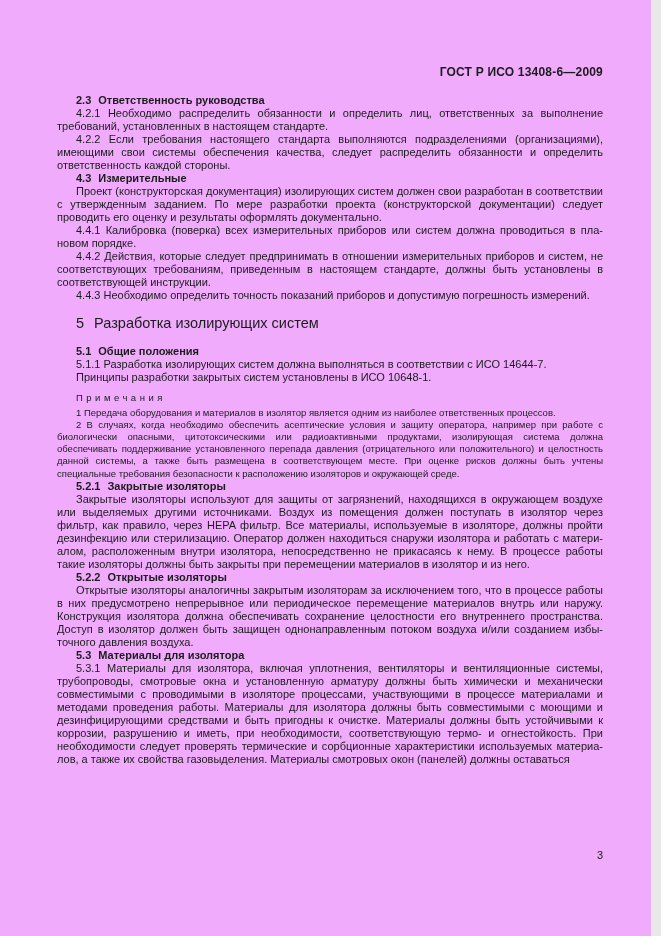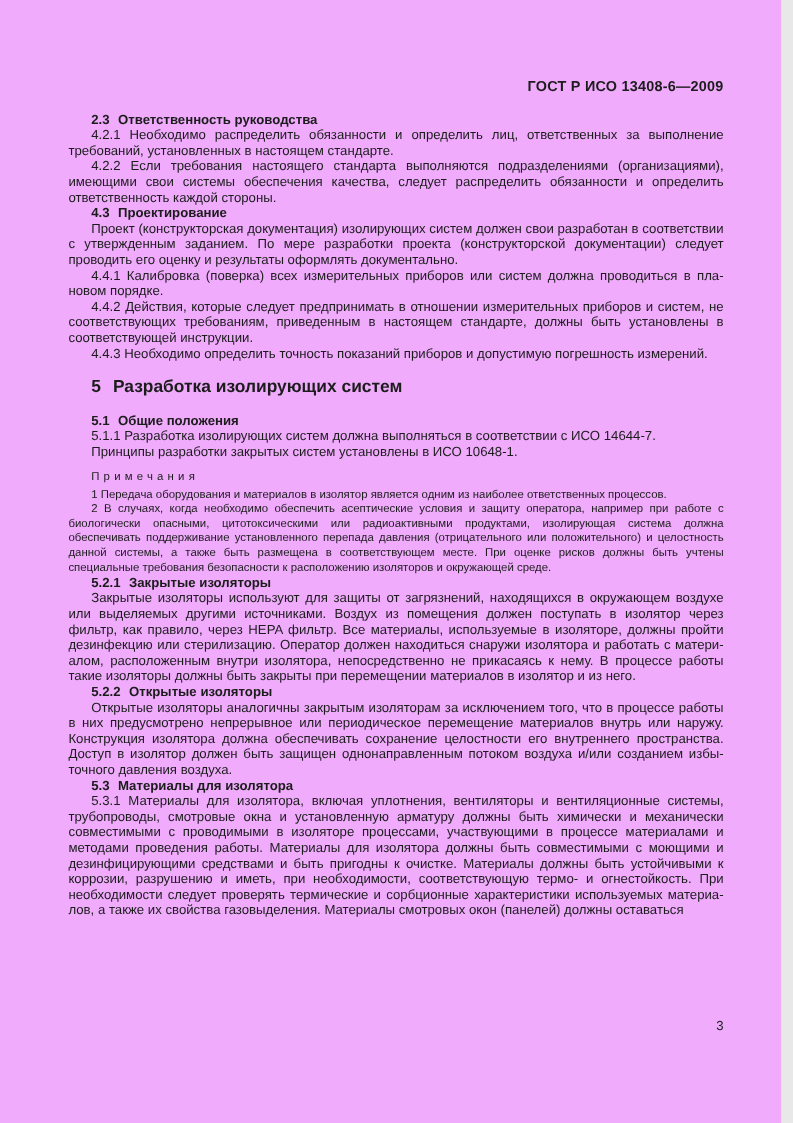--- a/index.html
+++ b/index.html
@@ -42,21 +42,21 @@
     line-height: 13px;
     font-weight: 700;
     text-indent: 19px;
     text-align: left;
   }
   .sub .num { margin-right: 7px; }
   .section {
     margin: 12px 0 13px 0;
     font-size: 14.5px;
     line-height: 18px;
-    font-weight: 700;
+    font-weight: 400;
     text-indent: 19px;
     text-align: left;
   }
   .section .num { margin-right: 10px; }
   .notes-label {
     margin: 8px 0 3px 0;
     font-size: 9.5px;
     line-height: 12.1px;
     letter-spacing: 3.5px;
     text-indent: 19px;
@@ -87,21 +87,21 @@
   <div class="running-header">ГОСТ Р ИСО 13408-6—2009</div>
 
   <div class="content">
 
     <h4 class="sub"><span class="num">2.3</span><span>Ответственность руководства</span></h4>
 
     <p class="para">4.2.1 Необходимо распределить обязанности и определить лиц, ответственных за выполнение требований, установленных в настоящем стандарте.</p>
 
     <p class="para">4.2.2 Если требования настоящего стандарта выполняются подразделениями (организациями), имеющими свои системы обеспечения качества, следует распределить обязанности и определить ответственность каждой стороны.</p>
 
-    <h4 class="sub"><span class="num">4.3</span><span>Проектирование</span></h4>
+    <h4 class="sub"><span class="num">4.3</span><span>Измерительные</span></h4>
 
     <p class="para">Проект (конструкторская документация) изолирующих систем должен свои разработан в соответ­ствии с утвержденным заданием. По мере разработки проекта (конструкторской документации) следует проводить его оценку и результаты оформлять документально.</p>
 
 
     <p class="para">4.4.1 Калибровка (поверка) всех измерительных приборов или систем должна проводиться в пла­новом порядке.</p>
 
     <p class="para">4.4.2 Действия, которые следует предпринимать в отношении измерительных приборов и систем, не соответствующих требованиям, приведенным в настоящем стандарте, должны быть установлены в соответствующей инструкции.</p>
 
     <p class="para">4.4.3 Необходимо определить точность показаний приборов и допустимую погрешность изме­рений.</p>
 

